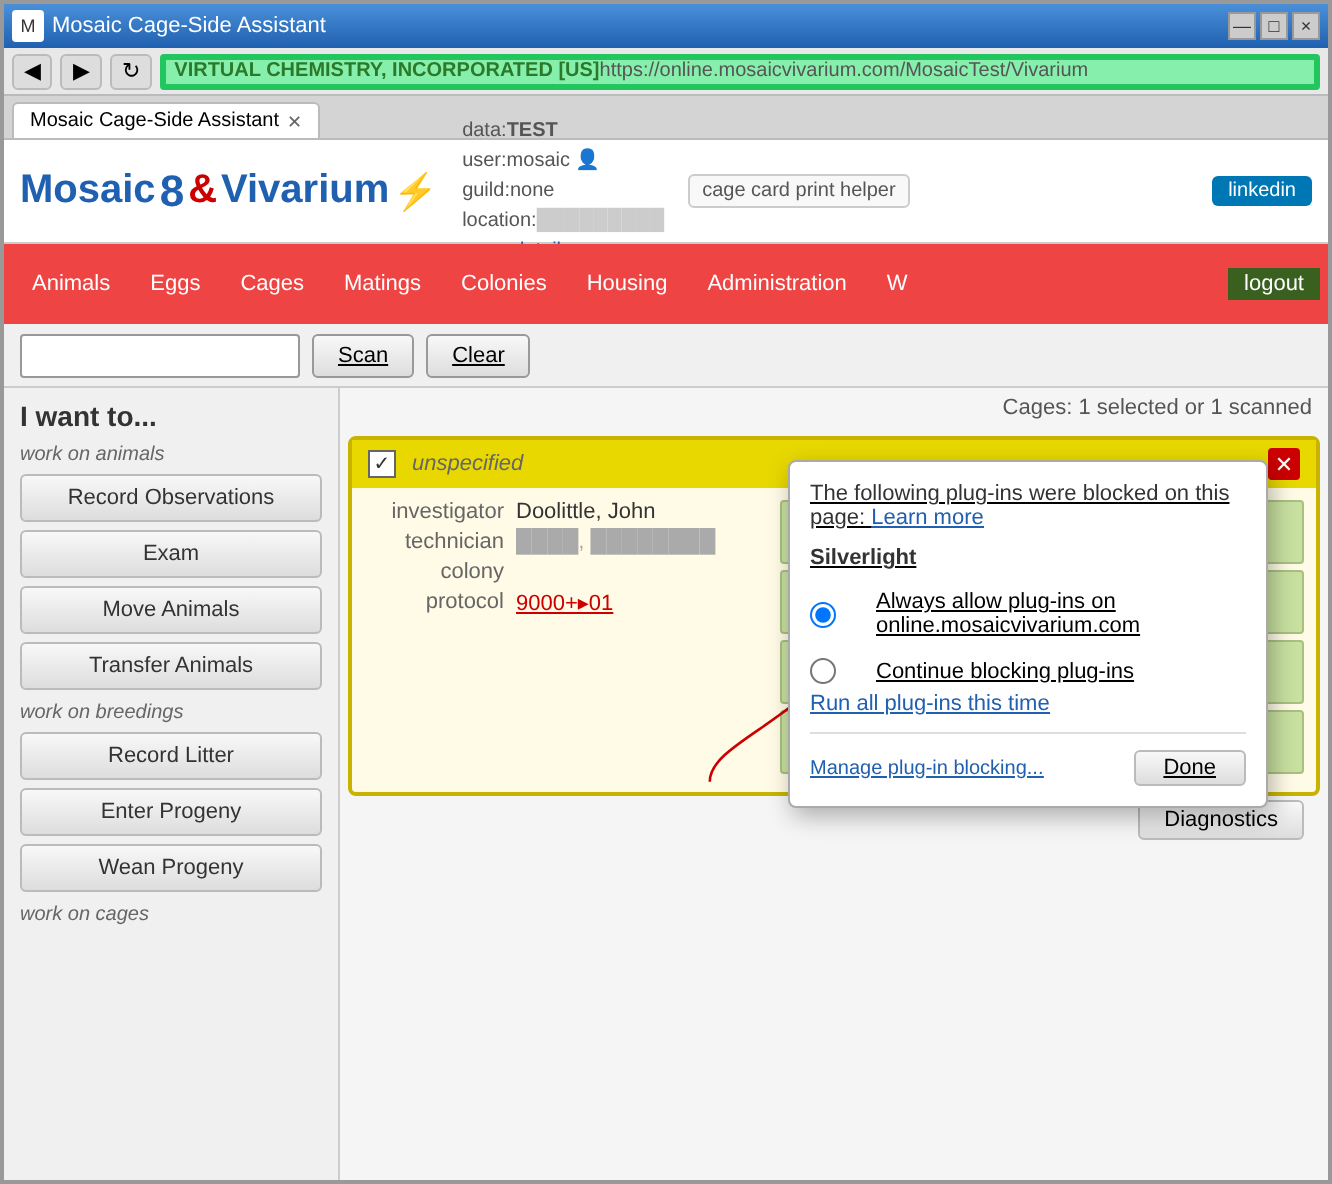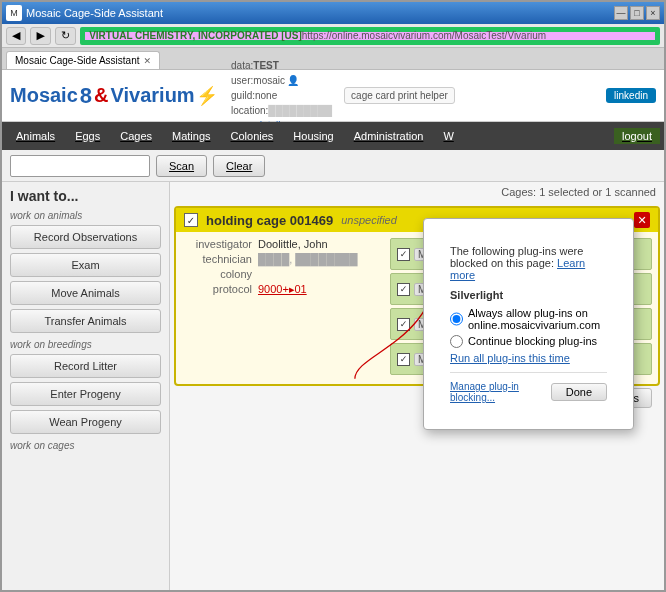--- a/index.html
+++ b/index.html
@@ -69,25 +69,25 @@
       border-radius: 3px;
       padding: 1px 5px;
       font-size: 11px;
       cursor: pointer;
       height: 18px;
       display: inline-flex; align-items: center;
     }
     .browser-url-bar {
       flex: 1;
       height: 18px;
-      border: 5px solid #22c55e;
+      border: 3px solid #22c55e;
       border-radius: 2px;
       padding: 1px 4px;
       font-size: 10px;
-      background: #f0abfc;
+      background: #86efac;
       color: #333;
       display: flex; align-items: center;
     }
     .url-green { color: #2a7a2a; font-weight: bold; }
     .url-normal { color: #555; }
 
     
     .tab-bar {
       background: #d4d4d4;
       height: 22px;
@@ -153,26 +153,25 @@
       color: white;
       border: none;
       border-radius: 3px;
       padding: 2px 8px;
       font-size: 10px;
       cursor: pointer;
     }
 
     
     .nav-bar {
-      background: #404040;
-      height: 28px;
+      background: #ef4444;
+      height: 40px;
       display: flex;
       align-items: center;
       padding: 0 4px;
-      text-decoration: underline;
     }
     .nav-item {
       color: white;
       padding: 2px 10px;
       font-size: 11px;
       cursor: pointer;
       height: 24px;
       display: flex; align-items: center;
     }
     .logout-btn {
@@ -367,43 +366,45 @@
       padding: 0 3px;
     }
     .animal-id { color: #2060b0; text-decoration: underline; cursor: pointer; font-size: 11px; }
     .animal-info { color: #555; font-size: 11px; }
 
     
     .plugin-popup {
       position: absolute;
       top: 36px;
       right: 30px;
-      width: 211px;
+      width: 240px;
       background: white;
       border: 1px solid #aaa;
       border-radius: 4px;
       box-shadow: 2px 4px 12px rgba(0,0,0,0.3);
-      padding: 26px;
+      padding: 10px;
       z-index: 100;
       font-size: 11px;
+      text-decoration: underline;
     }
     .plugin-popup-title {
       font-size: 11px;
       color: #333;
       margin-bottom: 8px;
     }
     .plugin-popup-title a { color: #2060b0; text-decoration: underline; cursor: pointer; }
     .plugin-subtitle {
       font-weight: bold;
       margin-bottom: 6px;
       color: #333;
     }
     .radio-option {
-      display: flex; gap: 5px;
+      display: flex; align-items: center; gap: 20px;
       margin-bottom: 4px;
+      margin-top: 10px;
     }
     .radio-option input[type=radio] { margin: 0; }
     .run-all {
       color: #2060b0;
       text-decoration: underline;
       cursor: pointer;
       margin-top: 4px;
       display: block;
     }
     .plugin-divider {
@@ -545,21 +546,20 @@
       <button class="action-btn">Wean Progeny</button>
       <div class="section-label">work on cages</div>
     </div>
 
     <div class="right-panel">
       <div class="scanned-info">Cages: 1 selected or 1 scanned</div>
 
       <div class="cage-card">
         <div class="cage-card-header">
           <div class="cage-checkbox">✓</div>
-          <span class="cage-title">holding cage 001469</span>
           <span class="cage-subtitle">unspecified</span>
           <button class="cage-close">✕</button>
         </div>
 
         <div class="cage-body">
           <div class="cage-details">
             <div class="detail-row">
               <span class="detail-label">investigator</span>
               <span class="detail-value">Doolittle, John</span>
             </div>

